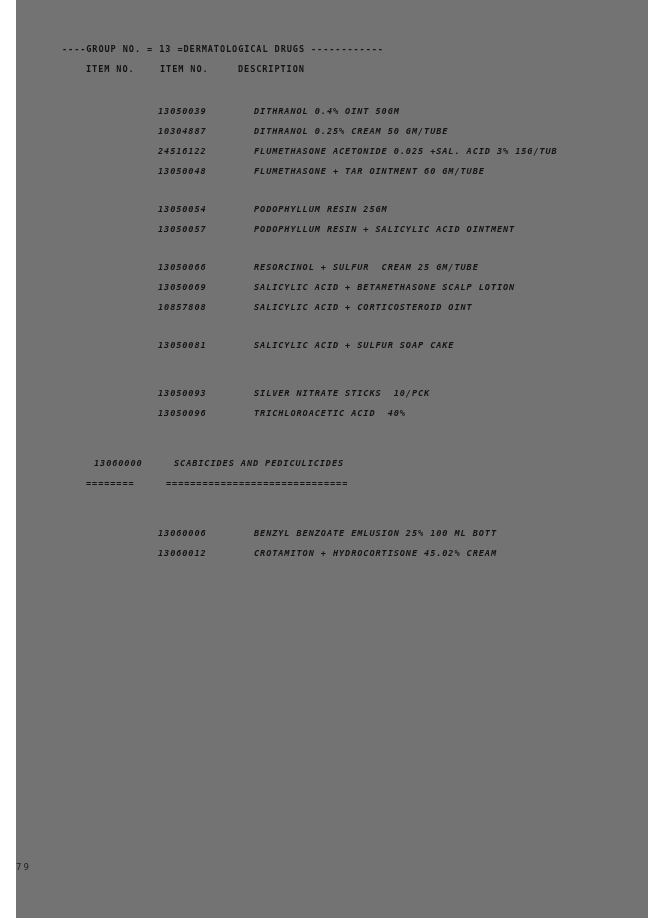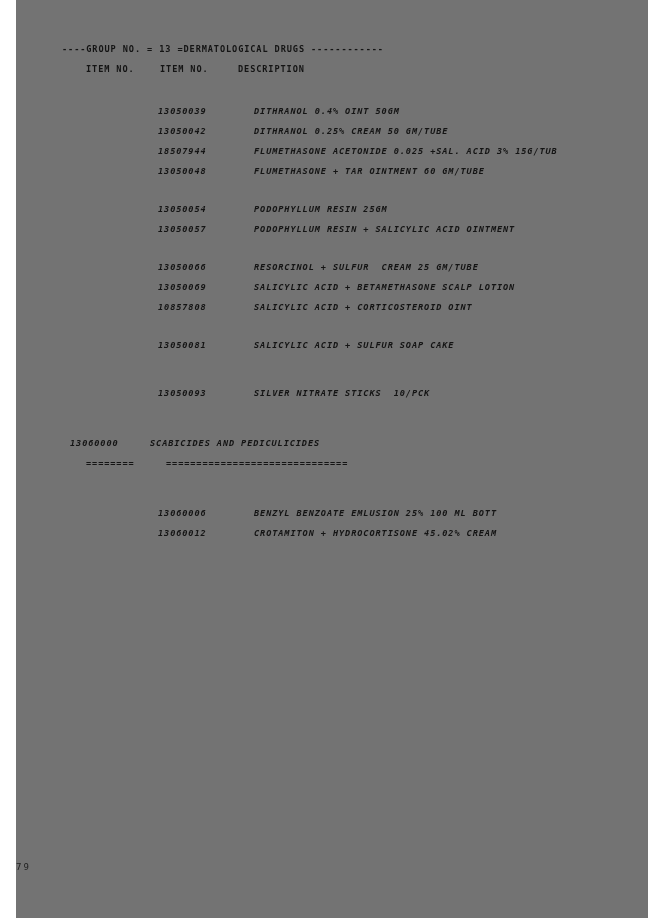--- a/index.html
+++ b/index.html
@@ -61,21 +61,21 @@
     width: 74px;
     margin-left: 24px;
   }
   .hdr-item {
     display: inline-block;
     width: 78px;
   }
   .grp-code {
     display: inline-block;
     width: 80px;
-    margin-left: 8px;
+    margin-left: 32px;
   }
   .grp-title {
     display: inline-block;
   }
   .rule-left {
     display: inline-block;
     width: 80px;
     margin-left: 24px;
   }
   .page-num {
@@ -97,22 +97,22 @@
   <div class="doc-body">
 
     <div class="line">----GROUP NO. = 13 =DERMATOLOGICAL DRUGS ------------</div>
 
     <div class="line gap-sm"><span class="hdr-group">ITEM NO.</span><span class="hdr-item">ITEM NO.</span><span>DESCRIPTION</span></div>
 
     <div style="height:26px"></div>
 
     <div>
       <div class="row"><span class="item-no">13050039</span><span class="desc">DITHRANOL 0.4% OINT 50GM</span></div>
-      <div class="row"><span class="item-no">13050042</span><span class="desc">DITHRANOL 0.25% CREAM 50 GM/TUBE</span></div>
-      <div class="row"><span class="item-no">18507944</span><span class="desc">FLUMETHASONE ACETONIDE 0.025 +SAL. ACID 3% 15G/TUB</span></div>
+      <div class="row"><span class="item-no">10304887</span><span class="desc">DITHRANOL 0.25% CREAM 50 GM/TUBE</span></div>
+      <div class="row"><span class="item-no">24516122</span><span class="desc">FLUMETHASONE ACETONIDE 0.025 +SAL. ACID 3% 15G/TUB</span></div>
       <div class="row"><span class="item-no">13050048</span><span class="desc">FLUMETHASONE + TAR OINTMENT 60 GM/TUBE</span></div>
     </div>
 
     <div style="height:18px"></div>
 
     <div>
       <div class="row"><span class="item-no">13050054</span><span class="desc">PODOPHYLLUM RESIN 25GM</span></div>
       <div class="row"><span class="item-no">13050057</span><span class="desc">PODOPHYLLUM RESIN + SALICYLIC ACID OINTMENT</span></div>
     </div>
 
@@ -127,20 +127,21 @@
     <div style="height:18px"></div>
 
     <div>
       <div class="row"><span class="item-no">13050081</span><span class="desc">SALICYLIC ACID + SULFUR SOAP CAKE</span></div>
     </div>
 
     <div style="height:28px"></div>
 
     <div>
       <div class="row"><span class="item-no">13050093</span><span class="desc">SILVER NITRATE STICKS  10/PCK</span></div>
+      <div class="row"><span class="item-no">13050096</span><span class="desc">TRICHLOROACETIC ACID  40%</span></div>
     </div>
 
     <div style="height:30px"></div>
 
     <div class="row"><span class="grp-code">13060000</span><span class="grp-title">SCABICIDES AND PEDICULICIDES</span></div>
     <div class="row"><span class="rule-left">========</span><span>==============================</span></div>
 
     <div style="height:30px"></div>
 
     <div>

